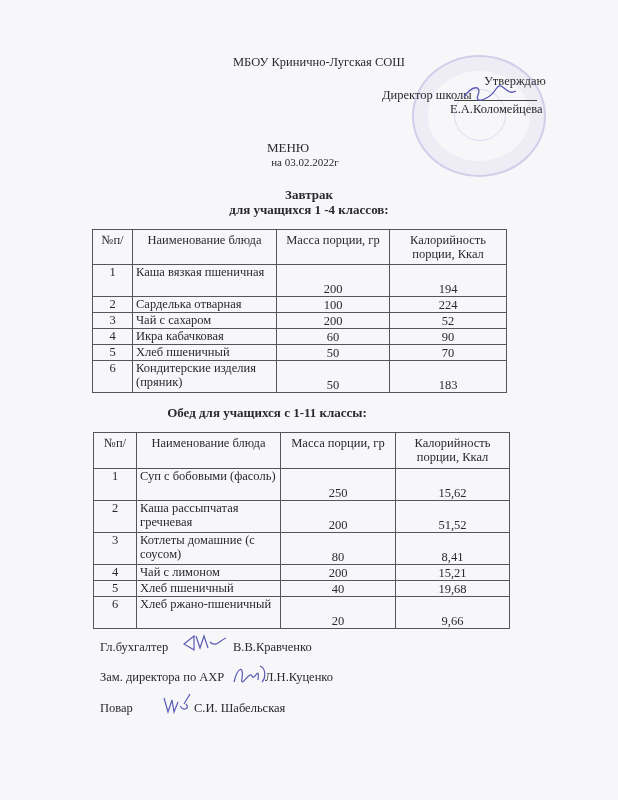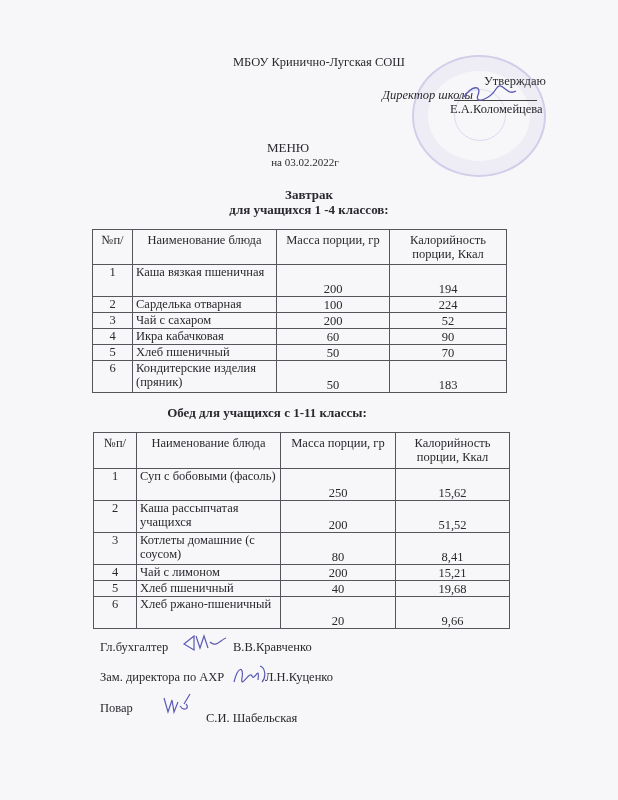--- a/index.html
+++ b/index.html
@@ -5,21 +5,21 @@
   html, body { margin: 0; padding: 0; }
   body {
     width: 618px; height: 800px; position: relative; overflow: hidden;
     background: #f7f7fa;
     font-family: "Liberation Serif", "DejaVu Serif", serif;
     color: #2a2a2e;
   }
   .abs { position: absolute; white-space: nowrap; }
   .school { left: 233px; top: 55px; font-size: 12.5px; }
   .approve { left: 484px; top: 74px; font-size: 12.5px; }
-  .director { left: 382px; top: 88px; font-size: 12.5px; font-style: italic; }
+  .director { left: 382px; top: 88px; font-size: 12.5px; }
   .sigline { left: 454px; top: 100px; width: 83px; border-bottom: 1px solid #444; height: 0; }
   .dir-name { left: 450px; top: 102px; font-size: 12.5px; }
   .menu-title { left: 0; width: 576px; top: 140px; text-align: center; font-size: 13px; }
   .menu-date { left: 0; width: 610px; top: 156px; text-align: center; font-size: 11px; }
   .bf-title { left: 0; width: 618px; top: 187px; text-align: center; font-size: 13px; font-weight: bold; }
   .bf-sub { left: 0; width: 618px; top: 202px; text-align: center; font-size: 13px; font-weight: bold; }
   .lunch-title { left: 0; width: 534px; top: 405px; text-align: center; font-size: 13px; font-weight: bold; }
 
   table.menu {
     position: absolute; border-collapse: collapse;
@@ -34,21 +34,21 @@
   table.menu td.val { text-align: center; vertical-align: bottom; margin-top: 28px; }
   #t1 { left: 92px; top: 229px; width: 414px; }
   #t2 { left: 93px; top: 432px; width: 416px; }
 
   .sig { font-size: 12.5px; }
   .s1-label { left: 100px; top: 640px; }
   .s1-name { left: 233px; top: 640px; }
   .s2-label { left: 100px; top: 670px; }
   .s2-name { left: 265px; top: 670px; }
   .s3-label { left: 100px; top: 701px; }
-  .s3-name { left: 206px; top: 701px; margin-top: 10px; }
+  .s3-name { left: 194px; top: 701px; }
 
   .stamp {
     position: absolute; left: 412px; top: 55px; width: 130px; height: 118px;
     border-radius: 50%; border: 2px solid rgba(140,130,200,0.35);
     box-shadow: inset 0 0 0 14px rgba(170,160,215,0.10);
   }
   .stamp-inner {
     position: absolute; left: 40px; top: 32px; width: 50px; height: 50px;
     border-radius: 50%; border: 1px solid rgba(140,130,200,0.25);
   }
@@ -149,21 +149,21 @@
   </thead>
   <tbody>
     <tr style="height:32px">
       <td class="num">1</td>
       <td class="name">Суп с бобовыми (фасоль)</td>
       <td class="val">250</td>
       <td class="val">15,62</td>
     </tr>
     <tr style="height:32px">
       <td class="num">2</td>
-      <td class="name">Каша рассыпчатая учащихся</td>
+      <td class="name">Каша рассыпчатая гречневая</td>
       <td class="val">200</td>
       <td class="val">51,52</td>
     </tr>
     <tr style="height:32px">
       <td class="num">3</td>
       <td class="name">Котлеты домашние (с соусом)</td>
       <td class="val">80</td>
       <td class="val">8,41</td>
     </tr>
     <tr style="height:16px">

